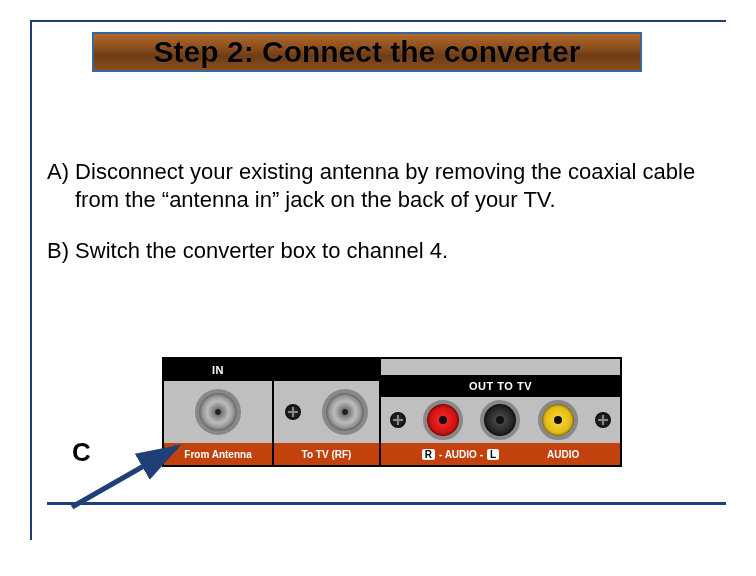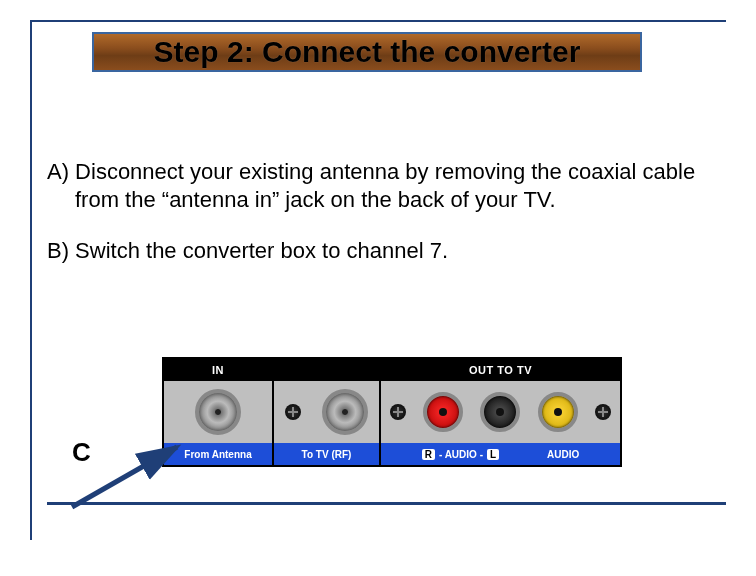--- a/index.html
+++ b/index.html
@@ -56,40 +56,40 @@
     background:#bfbfbf;
   }
   .sect{
     border-right:2px solid #000;
     display:flex;flex-direction:column;
     box-sizing:border-box;
   }
   .sect:last-child{border-right:none;}
   .sect.in{width:110px;}
   .sect.totv{width:107px;}
-  .sect.out{flex:1;}
+  .sect.out{flex:1;margin-top:16px;}
   .hdr{
     height:22px;
     background:#000;
     color:#fff;
     font-size:11px;
     font-weight:bold;
     display:flex;align-items:center;justify-content:center;
     letter-spacing:.5px;
   }
   .hdr.blank{background:#000;}
   .hdr.blank span{visibility:hidden;}
   .jacks{
     flex:1;
     display:flex;align-items:center;justify-content:space-around;
     position:relative;
   }
   .ftr{
     height:22px;
-    background:#1d4ed8;color:#fff;
+    background:#c2410c;color:#fff;
     font-size:10px;font-weight:bold;
     display:flex;align-items:center;justify-content:center;
     gap:4px;
   }
   .ftr .tag{
     display:inline-block;
     background:#fff;color:#000;
     padding:0 3px;border-radius:2px;
   }
   .coax{
@@ -153,21 +153,21 @@
 
   <div class="title-banner">
     <span>Step 2: Connect the converter</span>
   </div>
 
   <div class="body-text">
     <div class="step">
       <div class="hang">A)&nbsp;Disconnect your existing antenna by removing the coaxial cable from the “antenna in” jack on the back of your TV.</div>
     </div>
     <div class="step">
-      <div class="hang">B) Switch the converter box to channel 7.</div>
+      <div class="hang">B) Switch the converter box to channel 4.</div>
     </div>
   </div>
 
   <div class="diagram">
     <div class="sect in">
       <div class="hdr">IN</div>
       <div class="jacks">
         <div class="coax"></div>
       </div>
       <div class="ftr">From Antenna</div>

